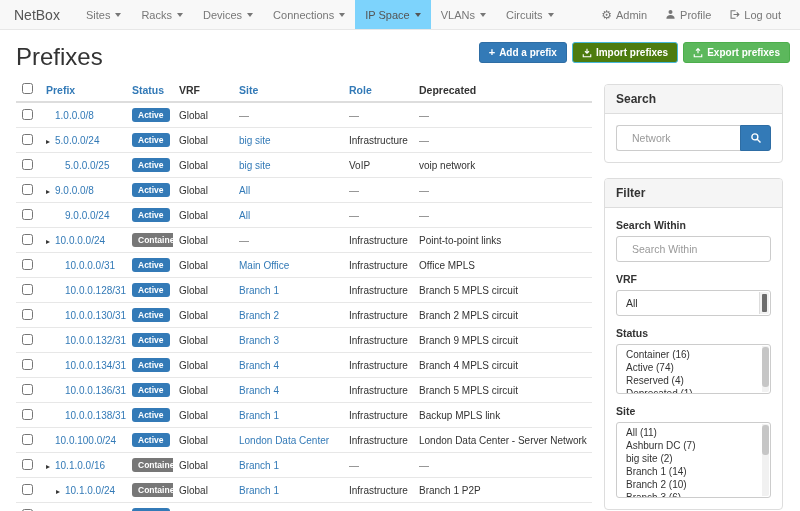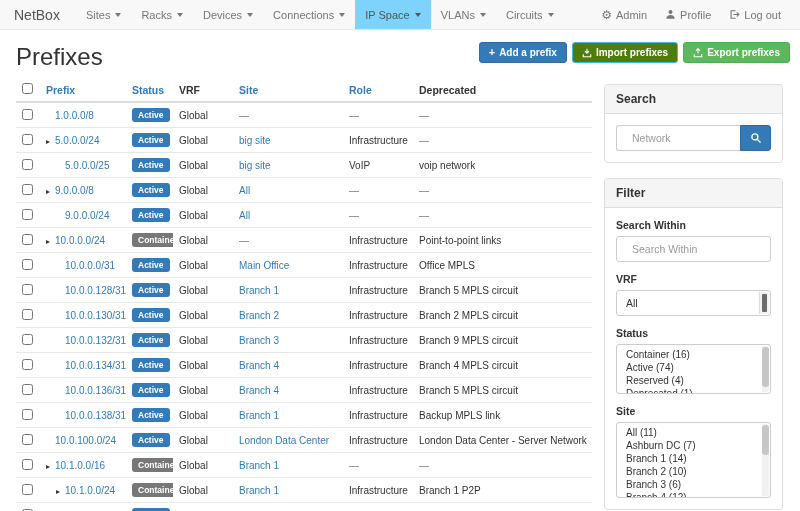--- a/index.html
+++ b/index.html
@@ -397,20 +397,21 @@
         </div><label class="flabel">Status</label><div class="mselect" style="height: 50px;">
           <div class="mopt">Container (16)</div>
           <div class="mopt">Active (74)</div>
           <div class="mopt">Reserved (4)</div>
           <div class="mopt">Deprecated (1)</div>
           <div class="strack"></div>
           <div class="sthumb" style="top: 2px; height: 40px;"></div>
         </div><label class="flabel">Site</label><div class="mselect" style="height: 76px;">
           <div class="mopt">All (11)</div>
           <div class="mopt">Ashburn DC (7)</div>
+          <div class="mopt">big site (2)</div>
           <div class="mopt">Branch 1 (14)</div>
           <div class="mopt">Branch 2 (10)</div>
           <div class="mopt">Branch 3 (6)</div>
           <div class="mopt">Branch 4 (12)</div>
           <div class="strack"></div>
           <div class="sthumb" style="top: 2px; height: 30px;"></div>
         </div></div>
   </div>
 </aside>
 

